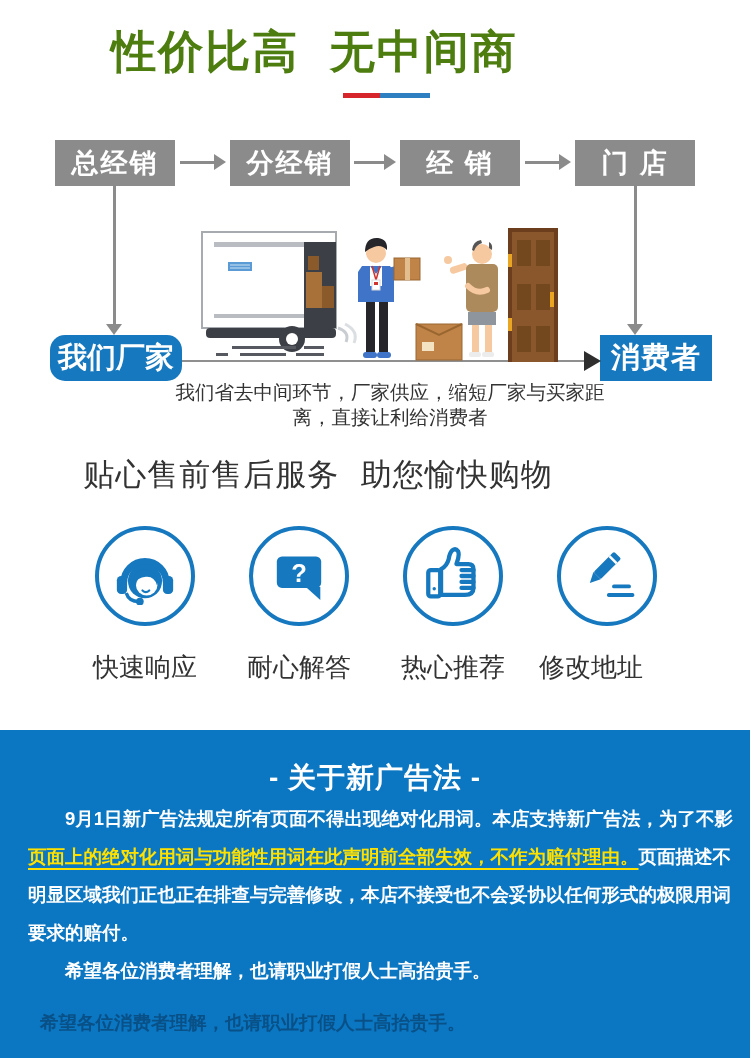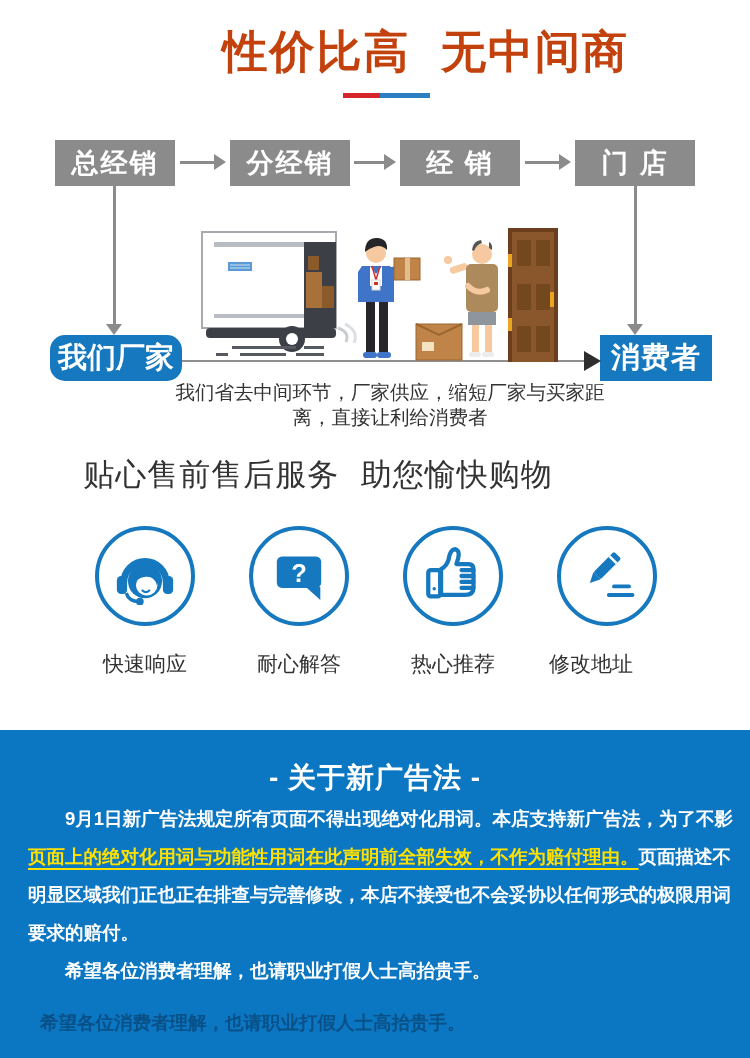--- a/index.html
+++ b/index.html
@@ -1,21 +1,21 @@
 <!DOCTYPE html>
 <html><head>
 <meta charset="utf-8">
 <style>
   html,body{margin:0;padding:0;background:#ffffff;}
   .page{position:relative;width:750px;height:1058px;background:#ffffff;overflow:hidden;
         font-family:"Liberation Sans","DejaVu Sans",sans-serif;}
 
   
-  .main-title{position:absolute;top:22px;left:0;width:629px;text-align:right;
-    font-size:45px;font-weight:800;color:#c2410c;letter-spacing:2px;word-spacing:16px;white-space:nowrap;}
+  .main-title{position:absolute;top:22px;left:0;width:629px;text-align:center;
+    font-size:45px;font-weight:800;color:#4d7c0f;letter-spacing:2px;word-spacing:16px;white-space:nowrap;}
   .title-underline{position:absolute;top:93px;left:343px;height:5px;display:flex;}
   .title-underline .u-red{width:37px;height:5px;background:#d6252b;}
   .title-underline .u-blue{width:50px;height:5px;background:#2e7fc2;}
 
   
   .gbox{position:absolute;top:140px;height:46px;background:#8b8b8b;color:#fff;
     font-size:27px;font-weight:700;letter-spacing:2px;display:flex;align-items:center;justify-content:center;white-space:nowrap;}
   .gbox.b1{left:55px;width:120px;}
   .gbox.b2{left:230px;width:120px;}
   .gbox.b3{left:400px;width:120px;}
@@ -51,21 +51,21 @@
   .caption{position:absolute;top:380px;left:15px;width:750px;text-align:center;
     color:#333;font-size:19.5px;line-height:25px;font-weight:400;}
   .caption div{white-space:nowrap;}
 
   
   .svc-title{position:absolute;top:454px;left:0;width:636px;text-align:center;
     font-size:31px;font-weight:500;color:#333;letter-spacing:1px;word-spacing:12px;white-space:nowrap;}
   .circle{position:absolute;top:526px;width:92px;height:92px;border:4px solid #1678be;border-radius:50%;
     background:#fff;display:flex;align-items:center;justify-content:center;}
   .circle.c1{left:95px;}.circle.c2{left:249px;}.circle.c3{left:403px;}.circle.c4{left:557px;}
-  .svc-label{position:absolute;top:650px;width:140px;text-align:center;font-size:21px;color:#333;white-space:nowrap;}
+  .svc-label{position:absolute;top:650px;width:140px;text-align:center;font-size:26px;color:#333;white-space:nowrap;}
   .svc-label.l1{left:75px;}.svc-label.l2{left:229px;}.svc-label.l3{left:383px;}.svc-label.l4{left:521px;}
 
   
   .notice{position:absolute;top:730px;left:0;width:750px;height:328px;background:#0b76c2;color:#fff;}
   .notice-header{position:absolute;top:29px;left:0;width:750px;text-align:center;
     font-size:28px;font-weight:700;letter-spacing:1px;white-space:nowrap;}
   .notice-body{position:absolute;top:70px;left:28px;width:700px;}
   .nline{height:38px;line-height:38px;font-size:18.5px;font-weight:700;white-space:nowrap;}
   .nline.indent{text-indent:37px;}
   .hl{color:#ffe100;text-decoration:underline;text-underline-offset:5px;text-decoration-thickness:2px;}

